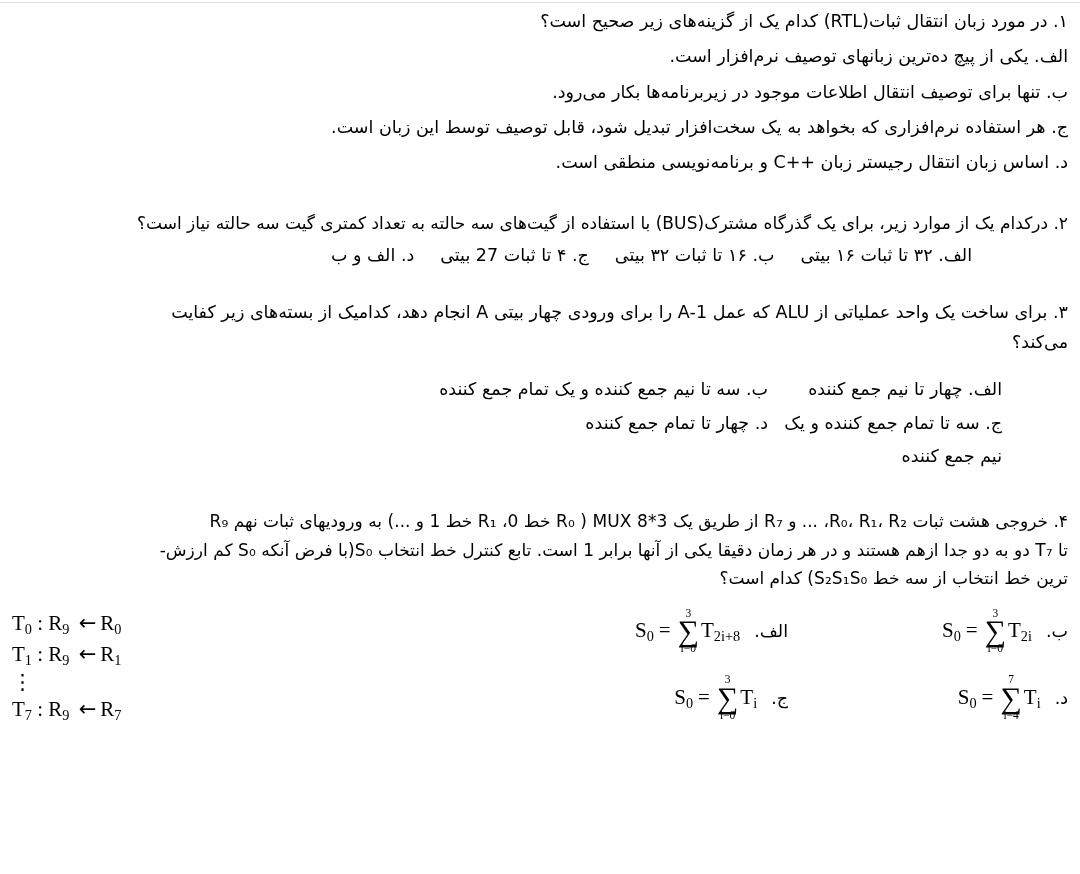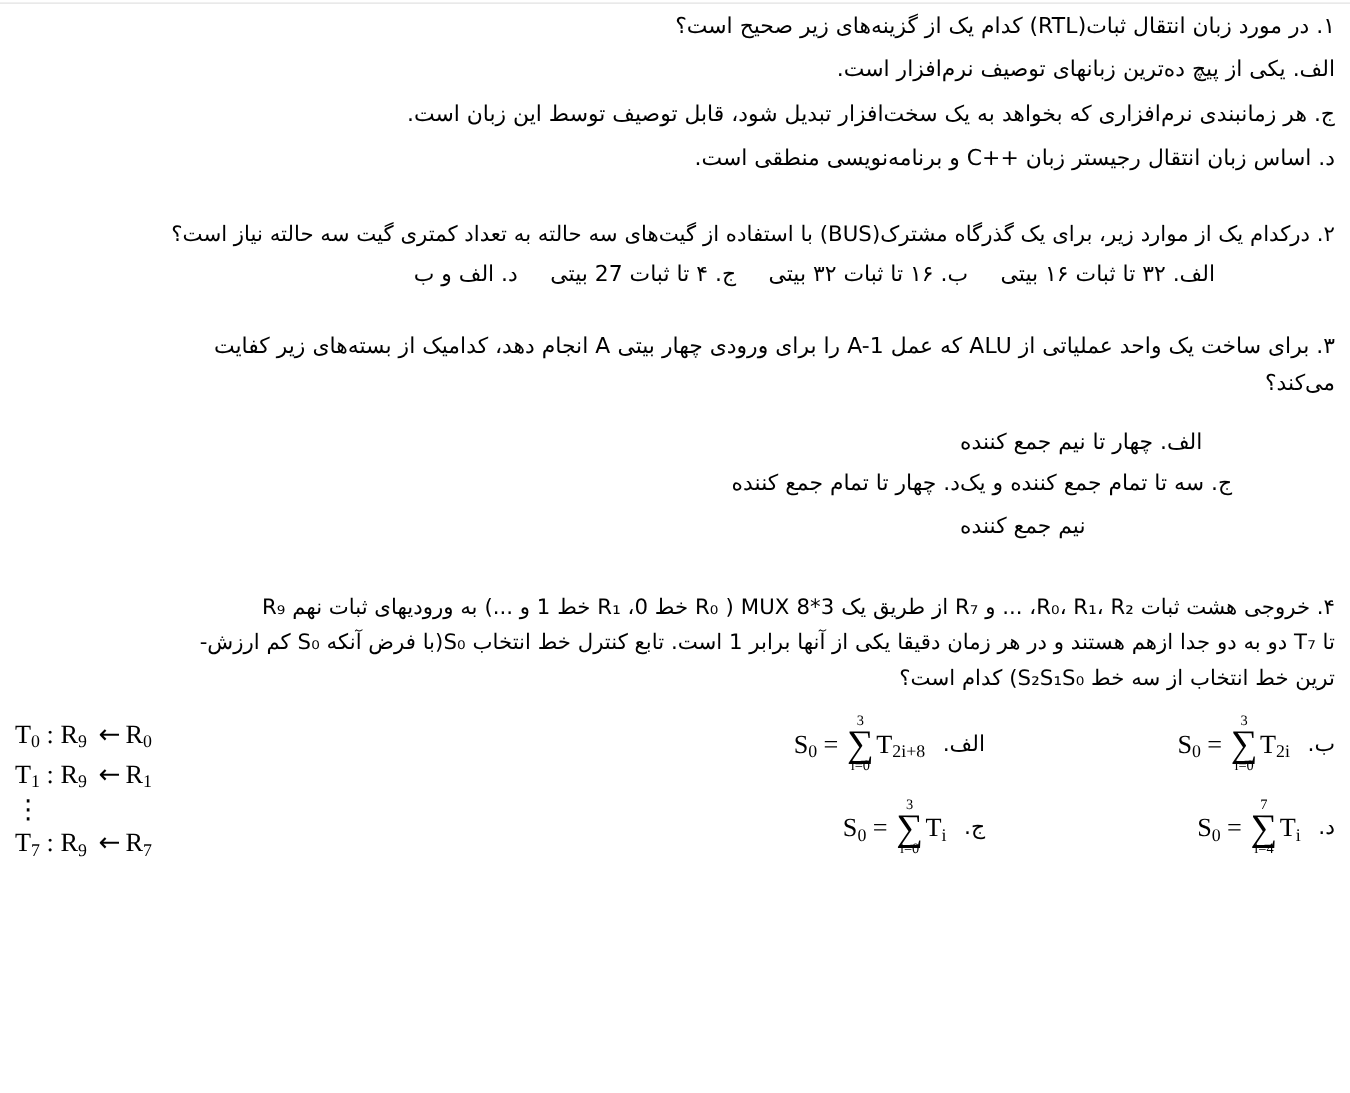--- a/index.html
+++ b/index.html
@@ -98,21 +98,21 @@
   .q3-opts { margin-top: 18px; }
   .q3-row {
     display: flex;
     flex-direction: row;
     direction: rtl;
     font-size: 17.5px;
     line-height: 1.9;
   }
   .q3-row .col-right {
     width: 300px;
-    text-align: left;
+    text-align: right;
     padding-right: 66px;
     box-sizing: border-box;
   }
   .q3-row .col-left {
     width: 340px;
     text-align: right;
     box-sizing: border-box;
   }
 
   
@@ -192,41 +192,43 @@
 
 <div class="page">
 
   <div class="top-rule"></div>
 
   <div class="content">
 
     <div class="q-block" id="q1">
       <div class="q-line q-stem">۱. در مورد زبان انتقال ثبات(RTL) کدام یک از گزینه‌های زیر صحیح است؟</div>
       <div class="opt-line" style="margin-top:9px;">الف.  یکی از پیچ ده‌ترین زبانهای توصیف نرم‌افزار است.</div>
-      <div class="opt-line" style="margin-top:9px;">ج. هر زمانبندی نرم‌افزاری که بخواهد به یک سخت‌افزار تبدیل شود، قابل توصیف توسط این زبان است.</div>
+      <div class="opt-line" style="margin-top:9px;">ب. تنها برای توصیف انتقال اطلاعات موجود در زیربرنامه‌ها بکار می‌رود.</div>
+      <div class="opt-line" style="margin-top:9px;">ج. هر استفاده نرم‌افزاری که بخواهد به یک سخت‌افزار تبدیل شود، قابل توصیف توسط این زبان است.</div>
       <div class="opt-line" style="margin-top:9px;">د. اساس زبان انتقال رجیستر زبان ++C و برنامه‌نویسی منطقی است.</div>
     </div>
 
     <div class="q-block" id="q2">
       <div class="q-line q-stem" style="font-size:17px;">۲. درکدام یک از موارد زیر، برای یک گذرگاه مشترک(BUS) با استفاده از گیت‌های سه حالته به تعداد کمتری گیت سه حالته نیاز است؟</div>
       <div class="q2-opts">
         <span class="opt">الف. ۳۲ تا ثبات ۱۶ بیتی</span>
         <span class="opt">ب. ۱۶ تا ثبات ۳۲ بیتی</span>
         <span class="opt">ج. ۴ تا ثبات 27 بیتی</span>
         <span class="opt">د. الف و ب</span>
       </div>
     </div>
 
     <div class="q-block" id="q3">
       <div class="q-line q-stem">۳. برای ساخت یک واحد عملیاتی از ALU که عمل A-1 را برای ورودی چهار بیتی A انجام دهد، کدامیک از بسته‌های زیر کفایت</div>
       <div class="q-line q-stem" style="margin-top:4px;">می‌کند؟</div>
 
       <div class="q3-opts">
         <div class="q3-row">
           <div class="col-right">الف. چهار تا نیم جمع کننده</div>
+          <div class="col-left">ب. سه تا نیم جمع کننده و یک تمام جمع کننده</div>
         </div>
         <div class="q3-row">
           <div class="col-right">ج. سه تا تمام جمع کننده و یک نیم جمع کننده</div>
           <div class="col-left">د. چهار تا تمام جمع کننده</div>
         </div>
       </div>
     </div>
 
     <div class="q-block" id="q4">
       <div class="q-line q-stem" style="font-size:17px;">۴. خروجی هشت ثبات R₀، R₁، R₂، ... و R₇ از طریق یک MUX 8*3 ( R₀ خط 0، R₁ خط 1 و ...) به ورودیهای ثبات نهم R₉</div>

